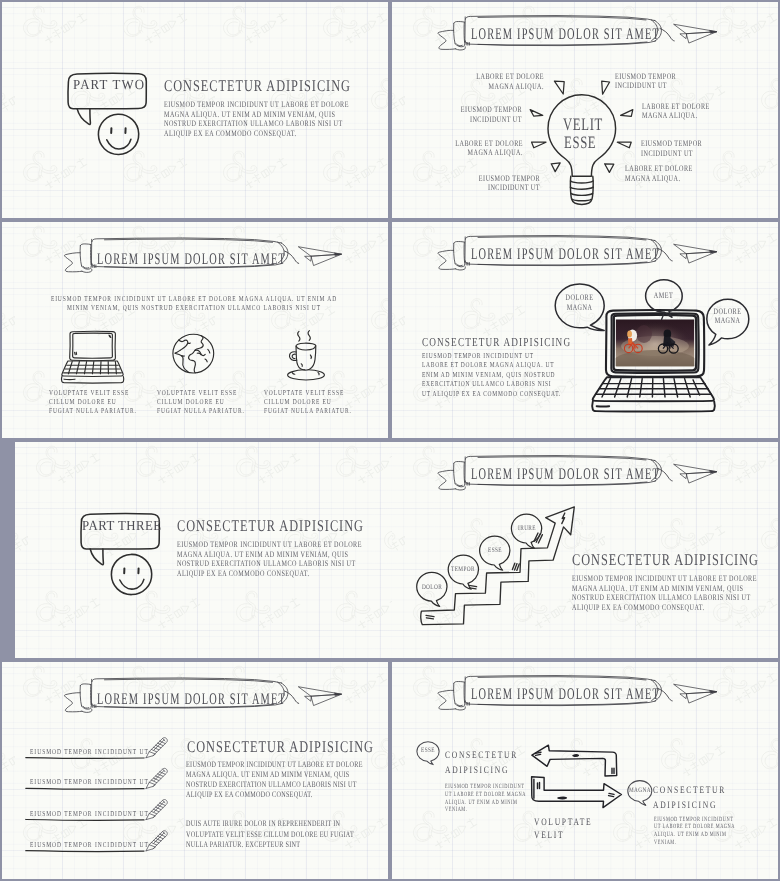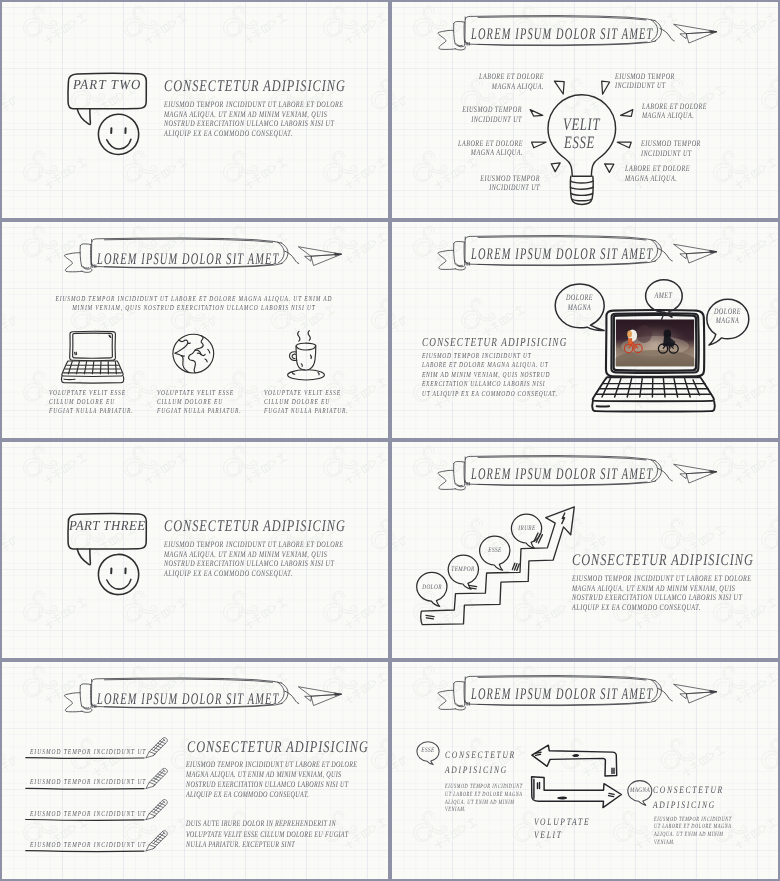--- a/index.html
+++ b/index.html
@@ -1,21 +1,21 @@
 <!DOCTYPE html>
 <html><head>
 <meta charset="utf-8">
 <title>Slide Thumbnails</title>
 <style>
   html,body{margin:0;padding:0;}
   body{width:780px;height:881px;background:#8f92a6;overflow:hidden;
        font-family:"Liberation Serif",serif;
        -webkit-font-smoothing:antialiased;text-rendering:geometricPrecision;}
   #grid{position:absolute;left:0;top:0;width:780px;height:881px;}
-  .slide{position:absolute;overflow:hidden;background:#fafbf7;font-style:italic;}
+  .slide{position:absolute;overflow:hidden;background:#fafbf7;}
   .paper{position:absolute;left:0;top:0;right:0;bottom:0;
     background-color:#fafbf7;
     background-image:
       linear-gradient(to right, rgba(146,160,205,.055) 1px, transparent 1px),
       linear-gradient(to bottom, rgba(146,160,205,.055) 1px, transparent 1px),
       linear-gradient(to right, rgba(140,152,200,.115) 1px, transparent 1px),
       linear-gradient(to bottom, rgba(140,152,200,.115) 1px, transparent 1px);
     background-size:12.2px 12.2px,12.2px 12.2px,61px 61px,61px 61px;
     background-position:-1px -1px,-1px -1px,-1px 5px,-1px 5px;
   }
@@ -453,21 +453,21 @@
 ENIM AD MINIM VENIAM, QUIS NOSTRUD
 EXERCITATION ULLAMCO LABORIS NISI
 UT ALIQUIP EX EA COMMODO CONSEQUAT.</div>
   <div class="t cap ctr" style="left:150.2px;top:71.2px;width:75px;">DOLORE
 MAGNA</div>
   <div class="t cap ctr" style="left:234.4px;top:68.5px;width:75px;">AMET</div>
   <div class="t cap ctr" style="left:298.3px;top:84.5px;width:75px;">DOLORE
 MAGNA</div>
 </div>
 
-<div class="slide" style="left:2px;top:442px;width:386px;height:216px;">
+<div class="slide" style="left:15px;top:442px;width:386px;height:216px;">
   <div class="paper"></div>
   <svg class="wm" width="386" height="216">
     <rect width="386" height="216" fill="url(#wmpat)"></rect>
   </svg>
   <svg class="ink" width="386" height="216" viewBox="0 0 386 216">
     <use href="#partsketch" x="0" y="0.2"></use>
   </svg>
   <div class="t sec" style="left:66.6px;top:76.6px;letter-spacing:0.5px;">PART THREE</div>
   <div class="t h1" style="left:162px;top:75.9px;">CONSECTETUR ADIPISICING</div>
   <div class="t bd" style="left:162px;top:98.2px;">EIUSMOD TEMPOR INCIDIDUNT UT LABORE ET DOLORE

